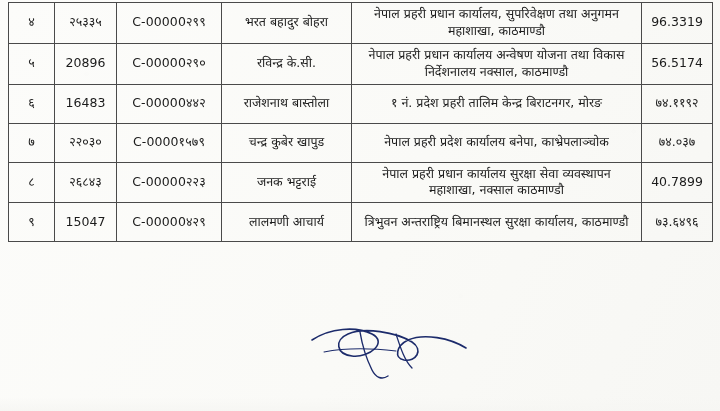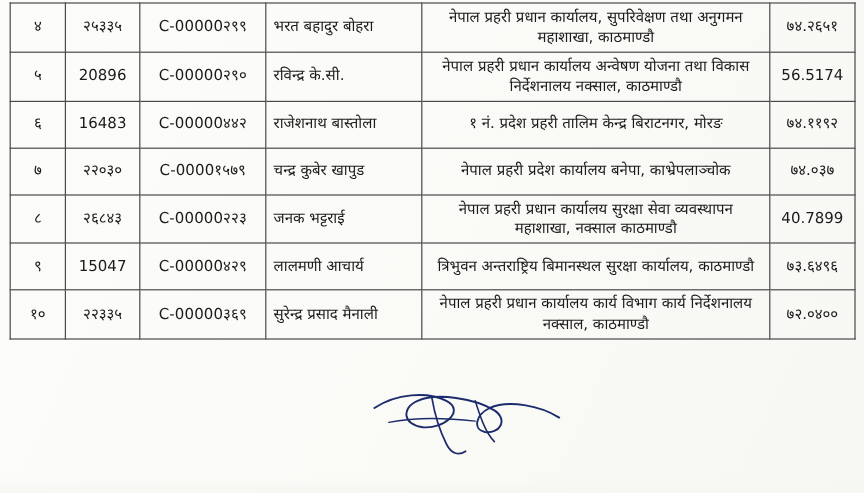--- a/index.html
+++ b/index.html
@@ -57,21 +57,21 @@
   col.c-id    { width: 105px; }
   col.c-name  { width: 130px; }
   col.c-office{ width: 290px; }
   col.c-score { width: 71px; }
 
   td.sn, td.code, td.id, td.score {
     text-align: center;
     white-space: nowrap;
   }
   td.name {
-    text-align: left;
+    text-align: center;
   }
   td.office {
     text-align: center;
     padding-left: 7px;
     padding-right: 5px;
   }
   td.id { letter-spacing: .1px; }
 
   .sig-area {
     position: absolute;
@@ -107,21 +107,21 @@
           <col class="c-office">
           <col class="c-score">
       </colgroup>
       <tbody>
         <tr>
           <td class="sn">४</td>
           <td class="code">२५३३५</td>
           <td class="id">C-00000२९९</td>
           <td class="name">भरत बहादुर बोहरा</td>
           <td class="office">नेपाल प्रहरी प्रधान कार्यालय, सुपरिवेक्षण तथा अनुगमन महाशाखा, काठमाण्डौ</td>
-          <td class="score">७४.२६५१</td>
+          <td class="score">96.3319</td>
         </tr>
         <tr>
           <td class="sn">५</td>
           <td class="code">20896</td>
           <td class="id">C-00000२९०</td>
           <td class="name">रविन्द्र के.सी.</td>
           <td class="office">नेपाल प्रहरी प्रधान कार्यालय अन्वेषण योजना तथा विकास निर्देशनालय नक्साल, काठमाण्डौ</td>
           <td class="score">56.5174</td>
         </tr>
         <tr>
@@ -149,28 +149,20 @@
           <td class="score">40.7899</td>
         </tr>
         <tr>
           <td class="sn">९</td>
           <td class="code">15047</td>
           <td class="id">C-00000४२९</td>
           <td class="name">लालमणी आचार्य</td>
           <td class="office">त्रिभुवन अन्तराष्ट्रिय बिमानस्थल सुरक्षा कार्यालय, काठमाण्डौ</td>
           <td class="score">७३.६४९६</td>
         </tr>
-        <tr>
-          <td class="sn">१०</td>
-          <td class="code">२२३३५</td>
-          <td class="id">C-00000३६९</td>
-          <td class="name">सुरेन्द्र प्रसाद मैनाली</td>
-          <td class="office">नेपाल प्रहरी प्रधान कार्यालय कार्य विभाग कार्य निर्देशनालय नक्साल, काठमाण्डौ</td>
-          <td class="score">७२.०४००</td>
-        </tr>
       </tbody>
     </table>
   </div>
 
   <div class="sig-area">
     <svg width="190" height="70" viewBox="0 0 190 70" fill="none">
       <path d="M12 22 C30 10, 56 8, 72 16 C88 24, 70 40, 52 38 C36 36, 34 22, 48 16 C64 9, 96 14, 112 24 C124 32, 116 44, 104 42 C94 40, 96 28, 108 22 C124 15, 150 20, 166 30" stroke="#1c2b6b" stroke-width="1.6" stroke-linecap="round" fill="none"></path>
       <path d="M60 14 C62 26, 66 40, 72 52 C76 60, 82 62, 88 58" stroke="#1c2b6b" stroke-width="1.4" stroke-linecap="round" fill="none"></path>
       <path d="M96 16 C100 28, 104 42, 112 50" stroke="#1c2b6b" stroke-width="1.3" stroke-linecap="round" fill="none"></path>
       <path d="M24 34 C44 30, 70 30, 96 33" stroke="#1c2b6b" stroke-width="1.1" stroke-linecap="round" fill="none"></path>

